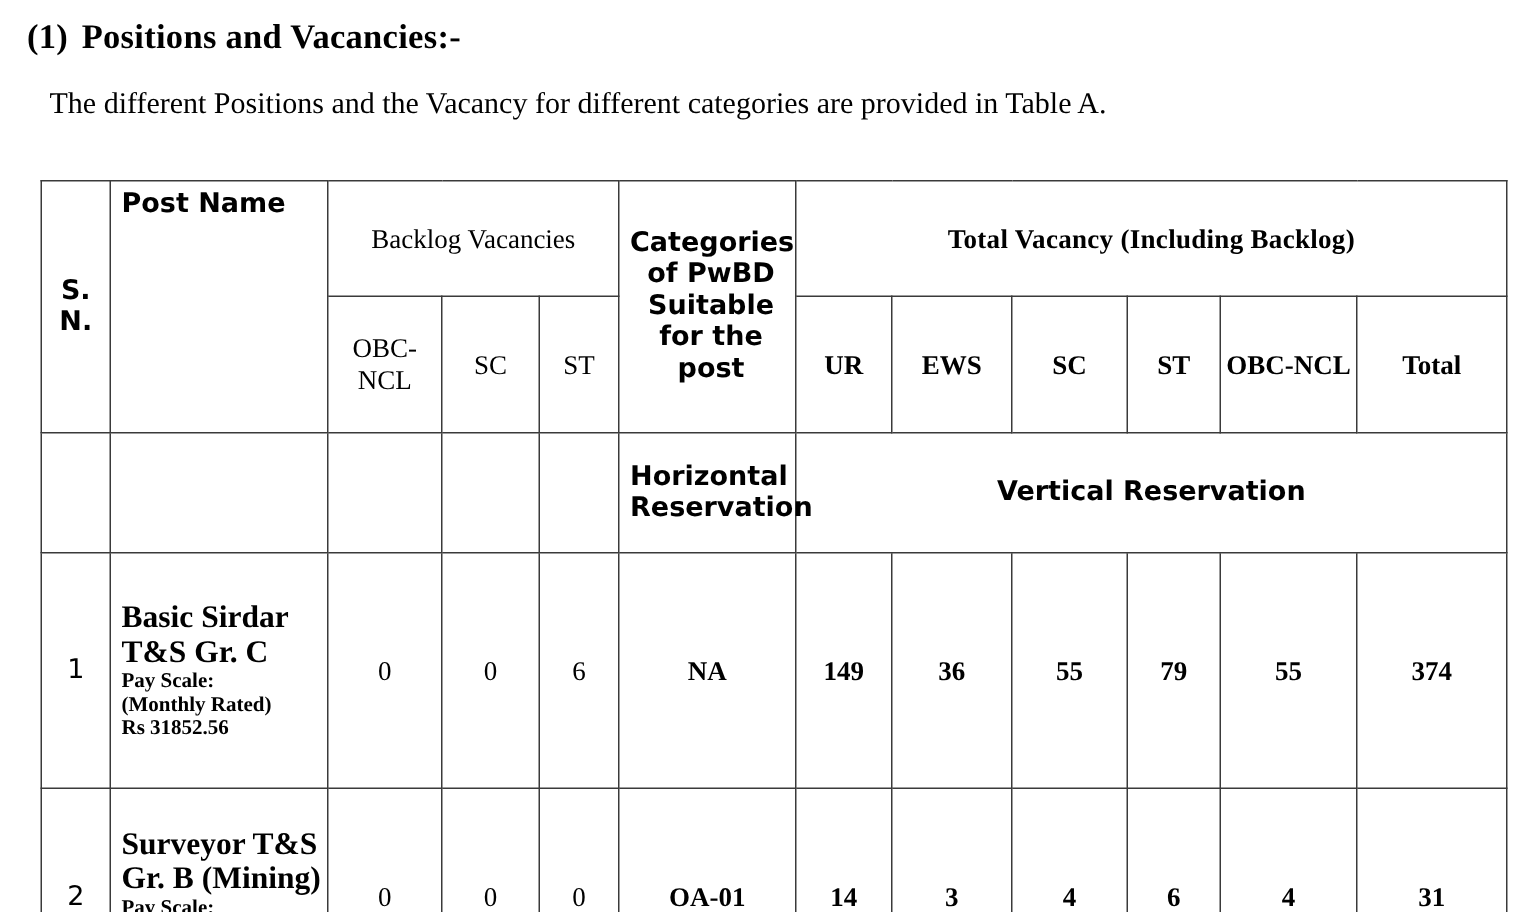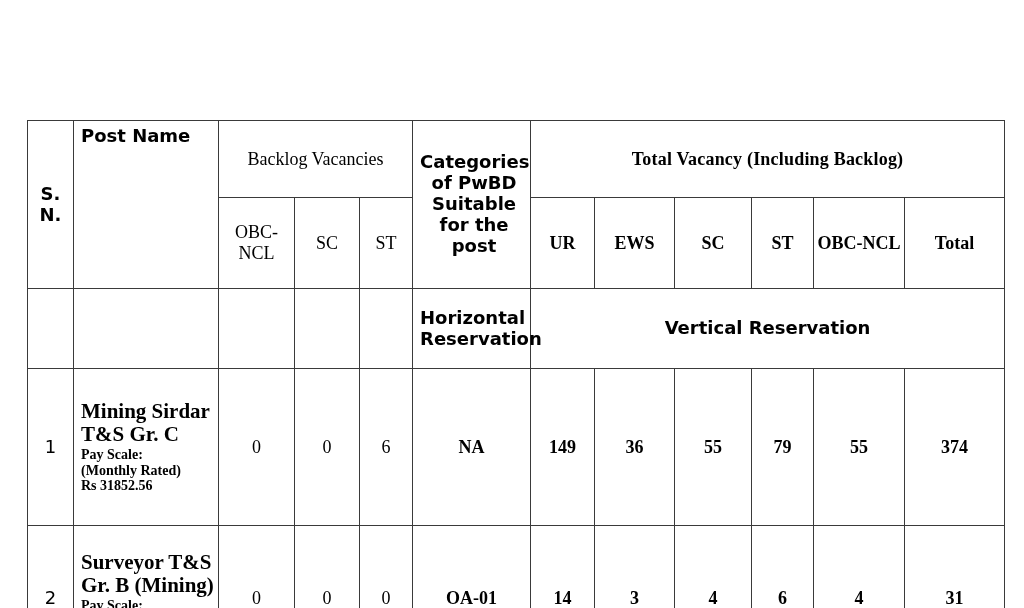--- a/index.html
+++ b/index.html
@@ -190,21 +190,25 @@
     font-weight: bold;
     line-height: 1.43;
     letter-spacing: -0.1px;
   }
 </style>
 </head>
 <body>
 
 <div class="page">
 
-
+  <div class="section-heading">
+    <span class="num">(1)</span><span>Positions and Vacancies:-</span>
+  </div>
+
+  <div class="intro">The different Positions and the Vacancy for different categories are provided in Table A.</div>
 
 
   <div class="table-wrap">
     <table class="vac">
       <colgroup>
         <col style="width:46px">
         <col style="width:145px">
         <col style="width:76px">
         <col style="width:65px">
         <col style="width:53px">
@@ -244,21 +248,21 @@
           <td></td>
           <td></td>
           <td></td>
           <td class="hd-horiz">Horizontal Reservation</td>
           <td class="hd-vert" colspan="6">Vertical Reservation</td>
         </tr>
 
         <tr class="row-tall">
           <td class="cell-sn">1</td>
           <td class="cell-post">
-            <span class="pt-big">Mining Sirdar</span>
+            <span class="pt-big">Basic Sirdar</span>
             <span class="pt-big">T&amp;S Gr. C</span>
             <span class="pt-small">Pay Scale:</span>
             <span class="pt-small">(Monthly Rated)</span>
             <span class="pt-small">Rs 31852.56</span>
           </td>
           <td class="cell-backlog">0</td>
           <td class="cell-backlog">0</td>
           <td class="cell-backlog">6</td>
           <td class="cell-pwbd">NA</td>
           <td class="cell-num">149</td>

